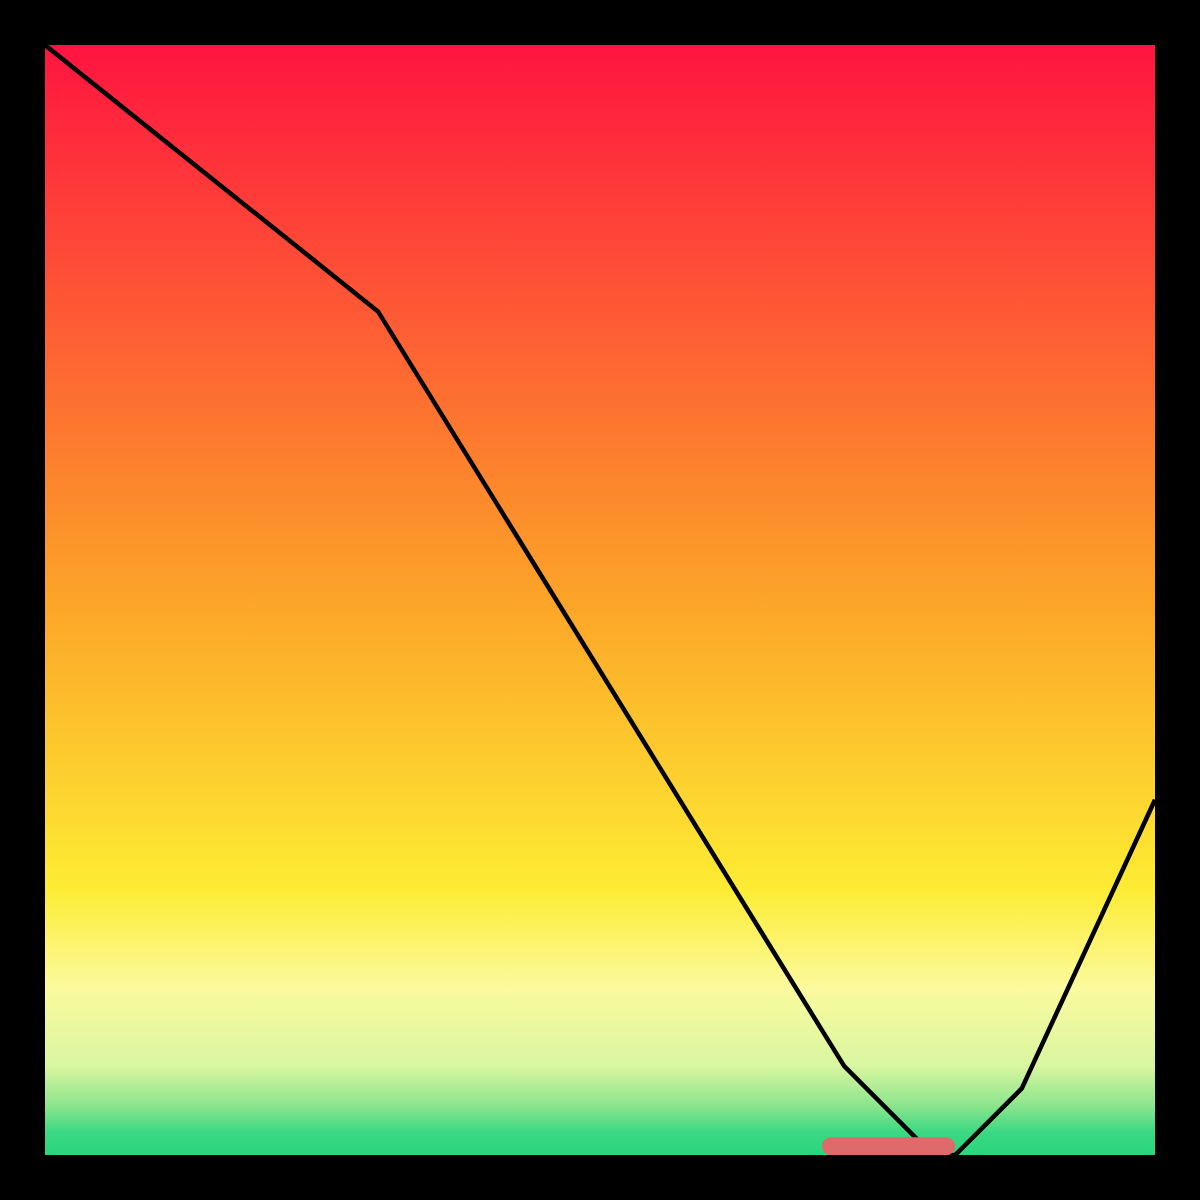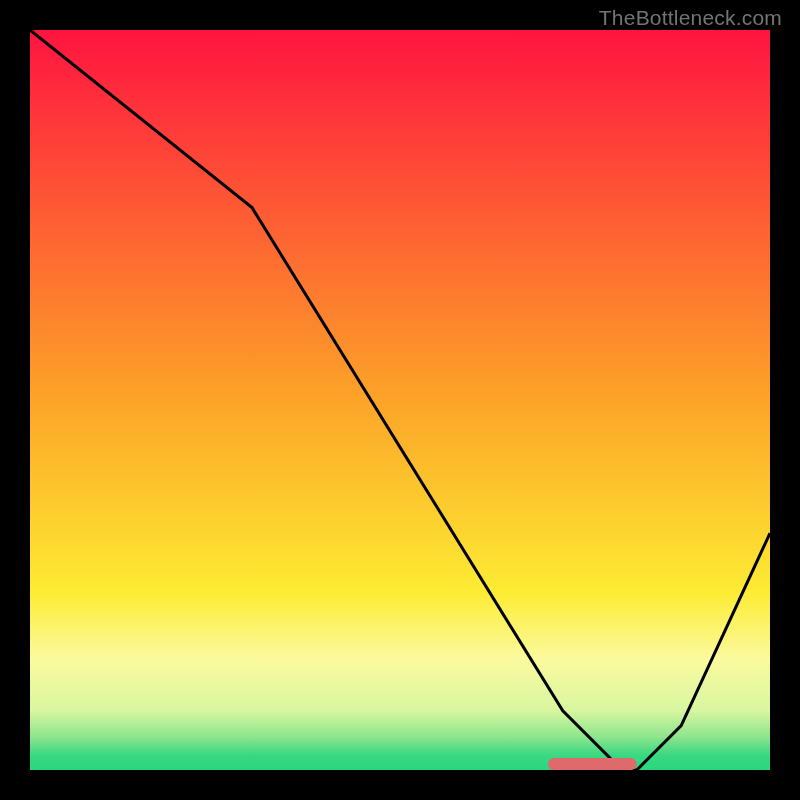--- a/index.html
+++ b/index.html
@@ -54,14 +54,13 @@
             <stop offset="95.5%" stop-color="#8de58d"></stop>
             <stop offset="98%" stop-color="#3ad882"></stop>
             <stop offset="100%" stop-color="#29d67f"></stop>
           </linearGradient>
       </defs>
       <rect id="bg-rect" x="0" y="0" width="740" height="740" fill="url(#bg-grad)"></rect>
       <path id="curve" fill="none" stroke="#000" stroke-width="3" d="M0.0 0.0 L222.0 177.6 L532.8 680.8 L592.0 740.0 L606.8 740.0 L651.2 695.6 L740.0 503.2 "></path>
       <rect id="marker" rx="6" ry="6" height="12" x="518.0" y="728.1" width="88.8" fill="#df6a6b"></rect>
     </svg>
   </div>
-  <div class="watermark">TheBottleneck.com</div>
 </div>
 
 </body></html>

